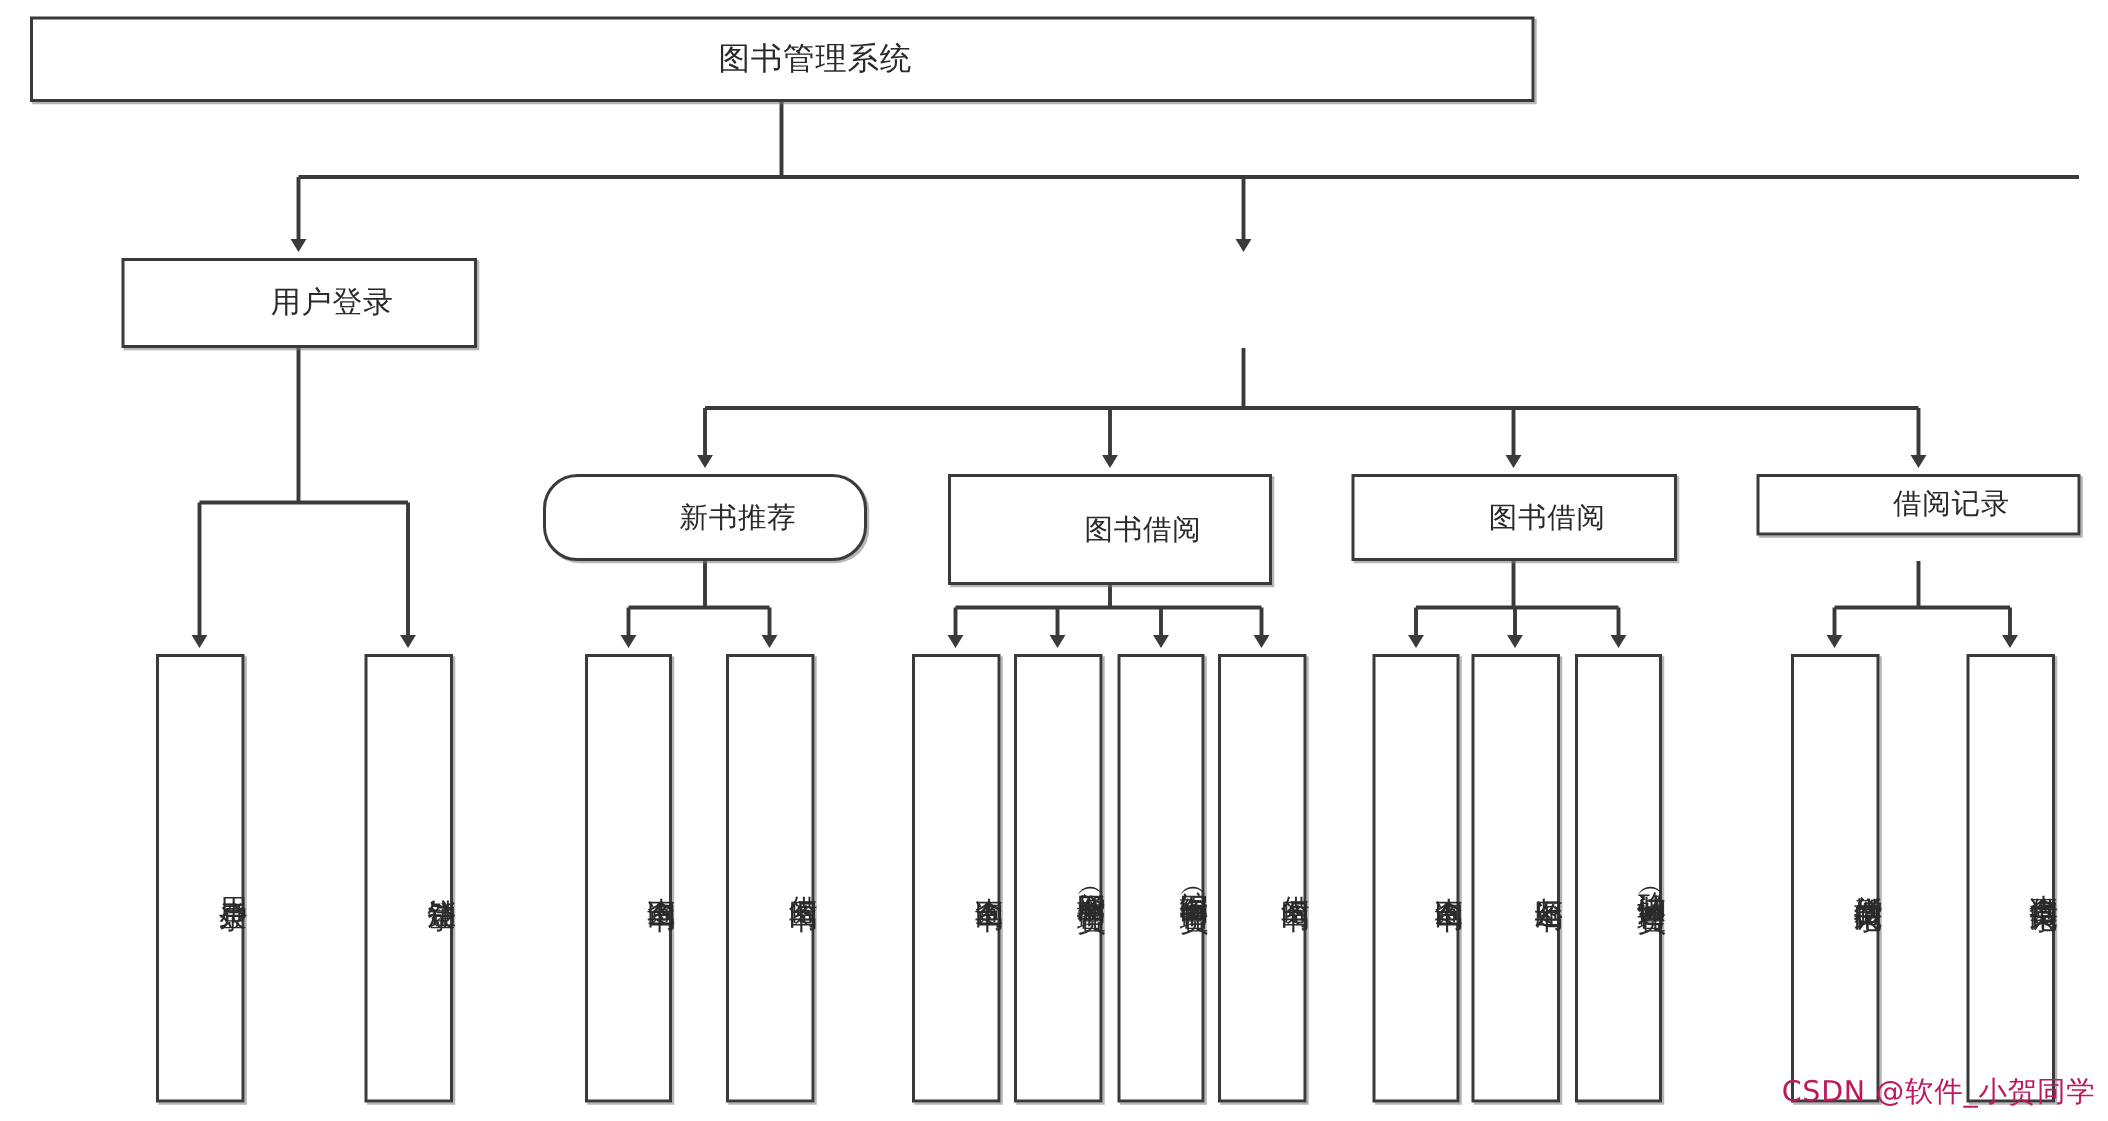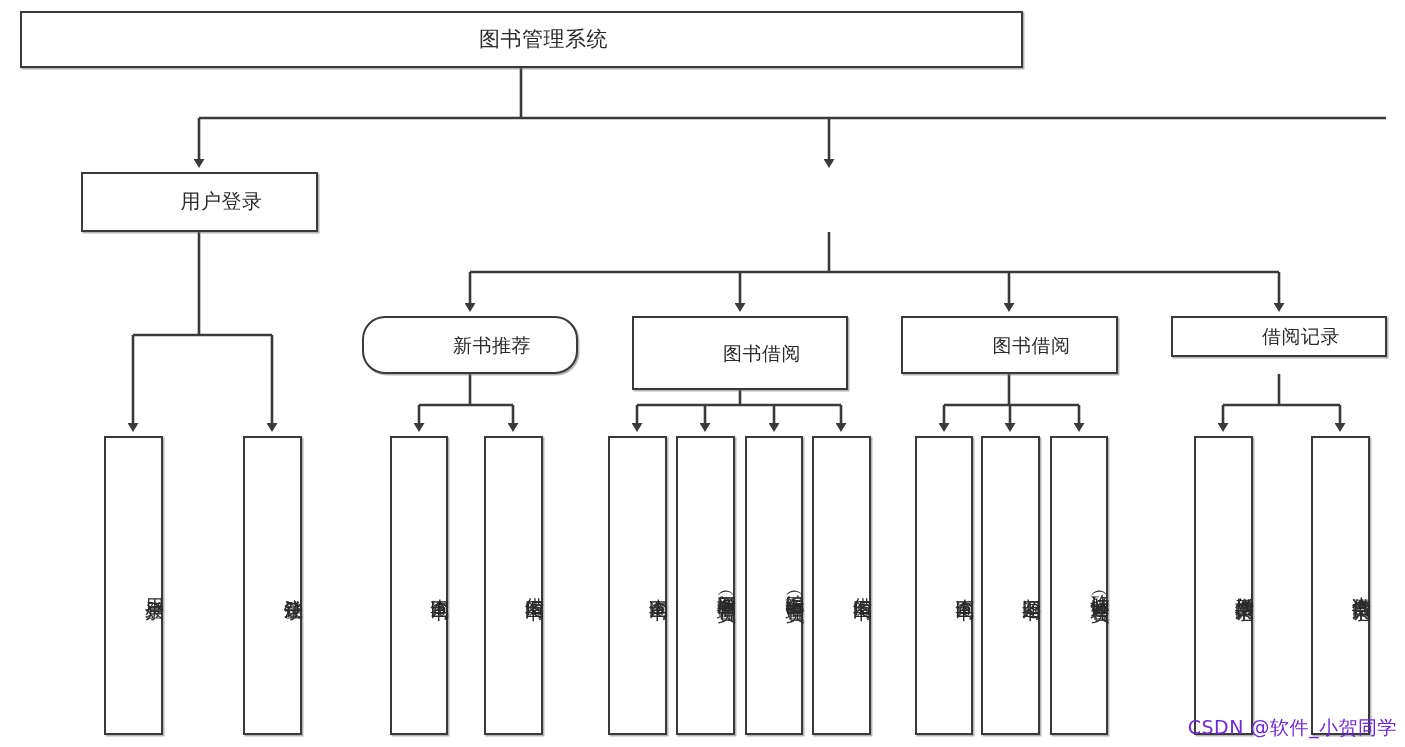--- a/index.html
+++ b/index.html
@@ -52,21 +52,21 @@
     text-orientation: upright;
     line-height: 1.06;
     letter-spacing: 1.5px;
     white-space: nowrap;
   }
   #watermark {
     position: absolute;
     right: 8px;
     bottom: 6px;
     font-size: 19px;
-    color: #6d28d9;
+    color: #be185d;
     letter-spacing: 0.5px;
     white-space: nowrap;
     user-select: none;
   }
 </style>
 </head>
 <body>
 
 <div id="canvas">
 

